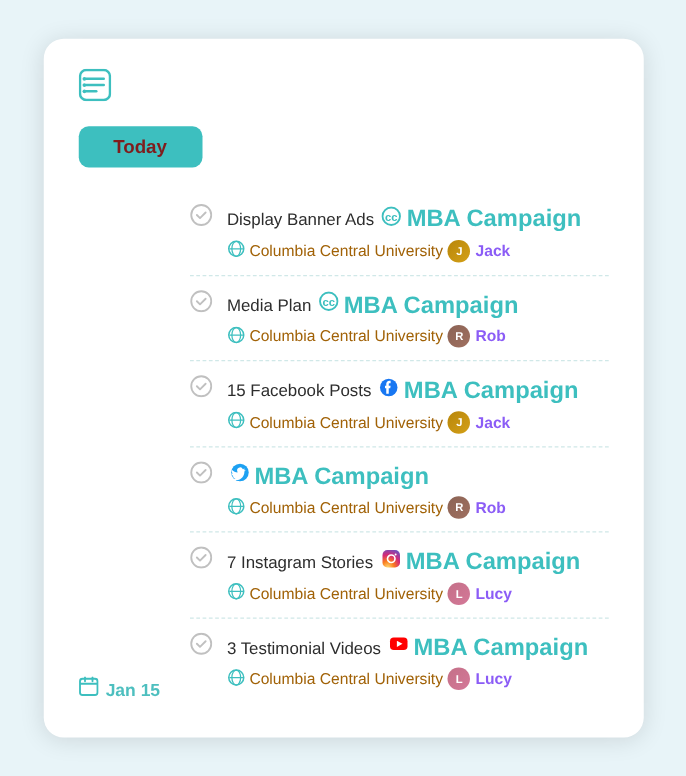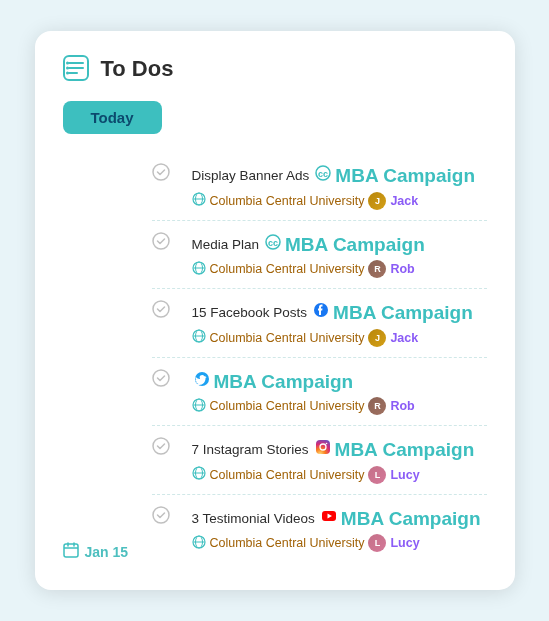--- a/index.html
+++ b/index.html
@@ -30,21 +30,21 @@
       color: #4dbfbf;
       font-size: 22px;
     }
     .header-title {
       font-size: 22px;
       font-weight: 700;
       color: #2d2d2d;
     }
     .today-btn {
       background: #3dbfbf;
-      color: #0c4a6e;
+      color: #7f1d1d;
       border: none;
       border-radius: 8px;
       padding: 8px 28px;
       font-size: 15px;
       font-weight: 600;
       cursor: pointer;
       margin-bottom: 18px;
       display: inline-block;
     }
     .date-section {
@@ -68,21 +68,21 @@
     }
     .tasks-list {
       flex: 1;
       display: flex;
       flex-direction: column;
       gap: 0;
     }
     .task-item {
       display: flex;
       align-items: flex-start;
-      gap: 22px;
+      gap: 12px;
       padding: 10px 0;
       border-bottom: 1px dashed #d0e8e8;
     }
     .task-item:last-child {
       border-bottom: none;
     }
     .check-icon {
       margin-top: 1px;
       font-size: 17px;
       color: #c0c0c0;
@@ -162,21 +162,20 @@
       <svg width="26" height="26" viewBox="0 0 26 26" fill="none">
         <rect x="1" y="1" width="24" height="24" rx="5" stroke="#3dbfbf" stroke-width="2" fill="none"></rect>
         <line x1="6" y1="8" x2="20" y2="8" stroke="#3dbfbf" stroke-width="2" stroke-linecap="round"></line>
         <line x1="6" y1="13" x2="20" y2="13" stroke="#3dbfbf" stroke-width="2" stroke-linecap="round"></line>
         <line x1="6" y1="18" x2="14" y2="18" stroke="#3dbfbf" stroke-width="2" stroke-linecap="round"></line>
         <circle cx="4.5" cy="8" r="1.5" fill="#3dbfbf"></circle>
         <circle cx="4.5" cy="13" r="1.5" fill="#3dbfbf"></circle>
         <circle cx="4.5" cy="18" r="1.5" fill="#3dbfbf"></circle>
       </svg>
     </span>
-    <span class="header-title">To Dos</span>
   </div>
 
   
   <button class="today-btn">Today</button>
 
   
   <div class="date-section">
     <div class="date-label">
       <span class="date-icon">
         <svg width="16" height="16" viewBox="0 0 16 16" fill="none">

